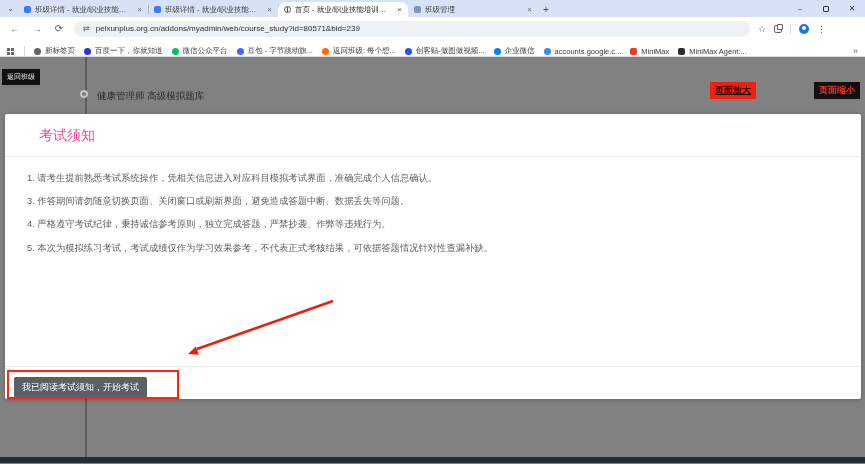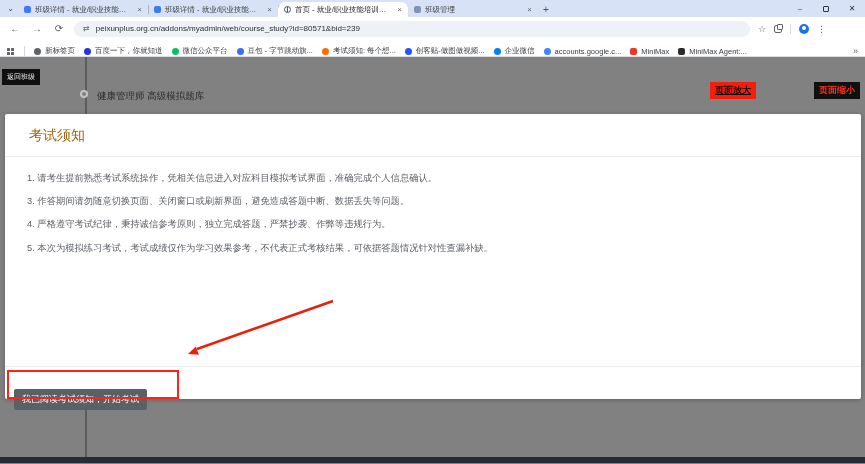--- a/index.html
+++ b/index.html
@@ -59,27 +59,27 @@
   .node { position:absolute; left:80px; top:33px; width:8px; height:8px; border:2px solid #c4c4c4;
           border-radius:50%; background:#818181; }
   .course-title { position:absolute; left:97px; top:33px; font-size:9.5px; font-weight:400; color:#2b2b2b; }
   .zoom-btns { position:absolute; right:5px; top:25px; display:flex; gap:18px;text-decoration:underline; }
   .zoom-btn { font-size:9px; padding:2px 5px; border:none; cursor:pointer; font-weight:600; }
   .zoom-in { background:#f51d0c; color:#1d0300; }
   .zoom-out { background:#101010; color:#f53222;margin-left:40px; }
 
   .card { position:absolute; left:5px; top:57px; width:856px; height:285px; background:#ffffff;
           border-radius:2px; box-shadow:0 1px 4px rgba(0,0,0,.25); }
-  .card-title { padding:13px 20px 11px 24px; font-size:14px; color:#a16207; }
+  .card-title { padding:13px 20px 11px 34px; font-size:14px; color:#ec4899; }
   .card-divider { border:none; border-top:1px solid #ececec; }
   .notice-list { list-style:none; padding:16px 22px; }
   .notice-list li { font-size:9.3px; color:#5c6066; margin-bottom:13px; line-height:1.1; }
   .footer-divider { position:absolute; left:0; right:0; top:252px; border:none; border-top:1px solid #ececec; }
   .start-btn { position:absolute; left:9px; top:263px; background:#596066; color:#fff; font-size:9px;
-               padding:4px 8px; border:none; border-radius:2px; cursor:pointer;margin-top:12px; }
+               padding:4px 8px; border:none; border-radius:2px; cursor:pointer; }
   .annot-rect { position:absolute; left:2px; top:256px; width:172px; height:29px;
                 border:2px solid #ff2313; pointer-events:none; }
   .annot-arrow { position:absolute; left:170px; top:235px; pointer-events:none; }
   .bottom-strip { position:absolute; left:0; right:0; bottom:0; height:6px; background:#262b34; }
 </style>
 </head>
 <body>
 
 <div class="screen">
 
@@ -158,21 +158,21 @@
     <div class="bm">
       <span class="bm-ic" style="background-color: rgb(7, 193, 96);"></span>
       <span class="bm-label">微信公众平台</span>
     </div>
     <div class="bm">
       <span class="bm-ic" style="background-color: rgb(61, 108, 245);"></span>
       <span class="bm-label">豆包 - 字节跳动旗...</span>
     </div>
     <div class="bm">
       <span class="bm-ic" style="background-color: rgb(255, 106, 0);"></span>
-      <span class="bm-label">考试须知: 每个想...</span>
+      <span class="bm-label">返回班级: 每个想...</span>
     </div>
     <div class="bm">
       <span class="bm-ic" style="background-color: rgb(34, 84, 244);"></span>
       <span class="bm-label">创客贴-做图做视频...</span>
     </div>
     <div class="bm">
       <span class="bm-ic" style="background-color: rgb(0, 130, 239);"></span>
       <span class="bm-label">企业微信</span>
     </div>
     <div class="bm">

